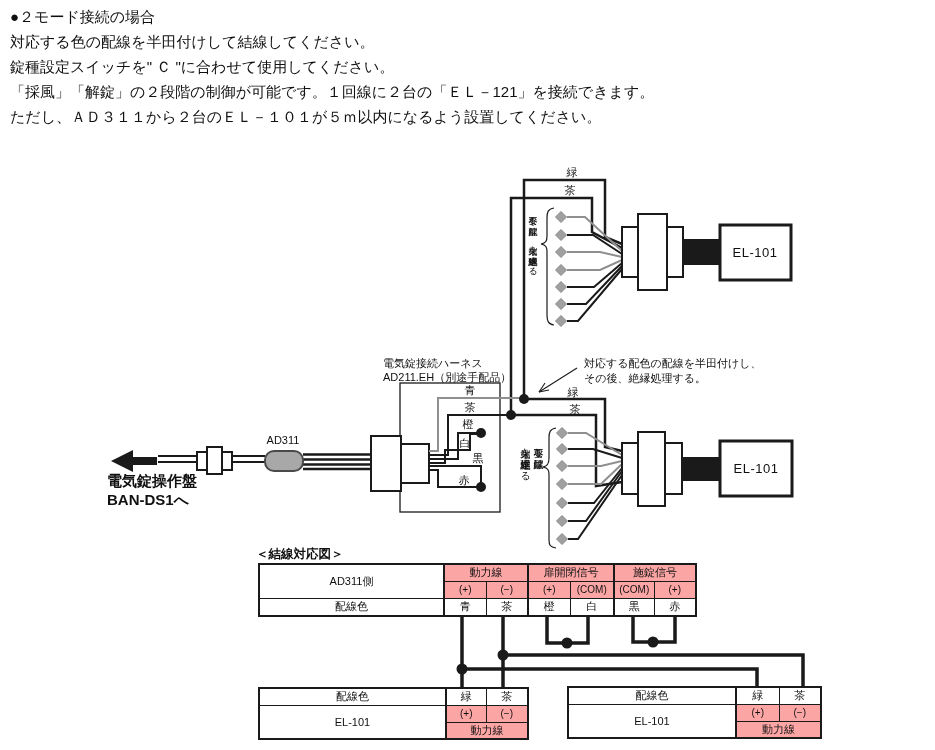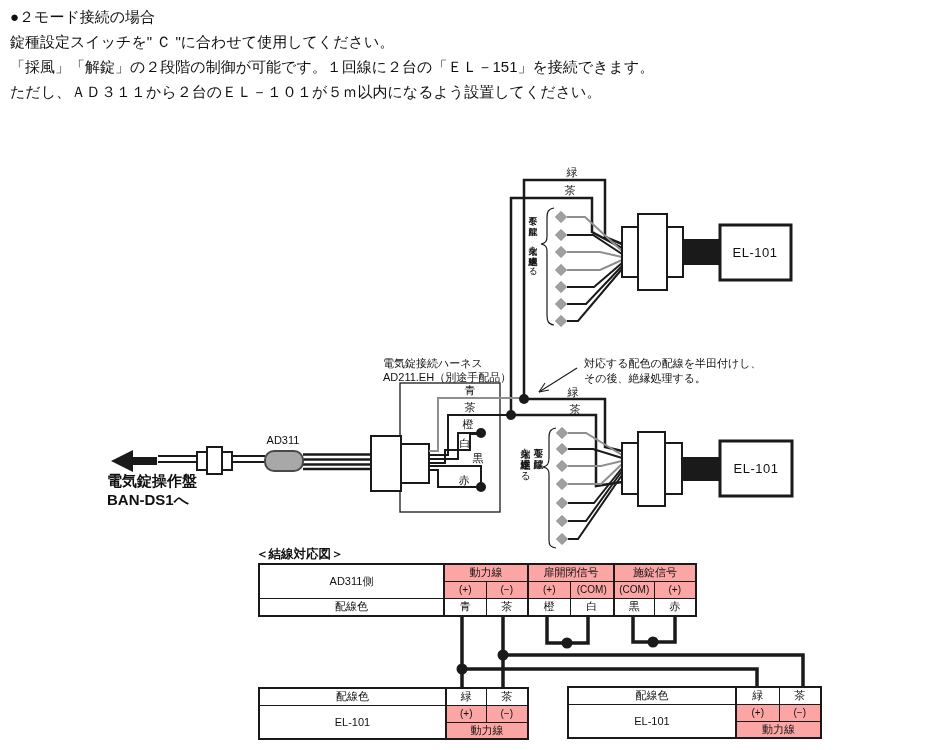--- a/index.html
+++ b/index.html
@@ -30,22 +30,23 @@
   td.bl2{border-left-width:2px !important;}
   td.sm{font-size:10px;}
 </style>
 </head>
 <body>
 
 <div class="page">
 
   <div class="hdr">
     <p>●２モード接続の場合</p>
+    <p>対応する色の配線を半田付けして結線してください。</p>
     <p>錠種設定スイッチを" Ｃ "に合わせて使用してください。</p>
-    <p>「採風」「解錠」の２段階の制御が可能です。１回線に２台の「ＥＬ－151」を接続できます。</p>
+    <p>「採風」「解錠」の２段階の制御が可能です。１回線に２台の「ＥＬ－121」を接続できます。</p>
     <p>ただし、ＡＤ３１１から２台のＥＬ－１０１が５ｍ以内になるよう設置してください。</p>
   </div>
 
   <svg class="diag" width="935" height="750" viewBox="0 0 935 750">
     <g fill="none" stroke="#1a1a1a" stroke-width="2.5">
       <path d="M524,399 V180 H605 V237 L622,244"></path>
       <path d="M511,415 V198 H592 V232 L622,248"></path>
     </g>
     <g fill="none" stroke="#1a1a1a" stroke-width="2">
       <path d="M567,217 H585 L622,251" stroke="#8f8f8f"></path>

